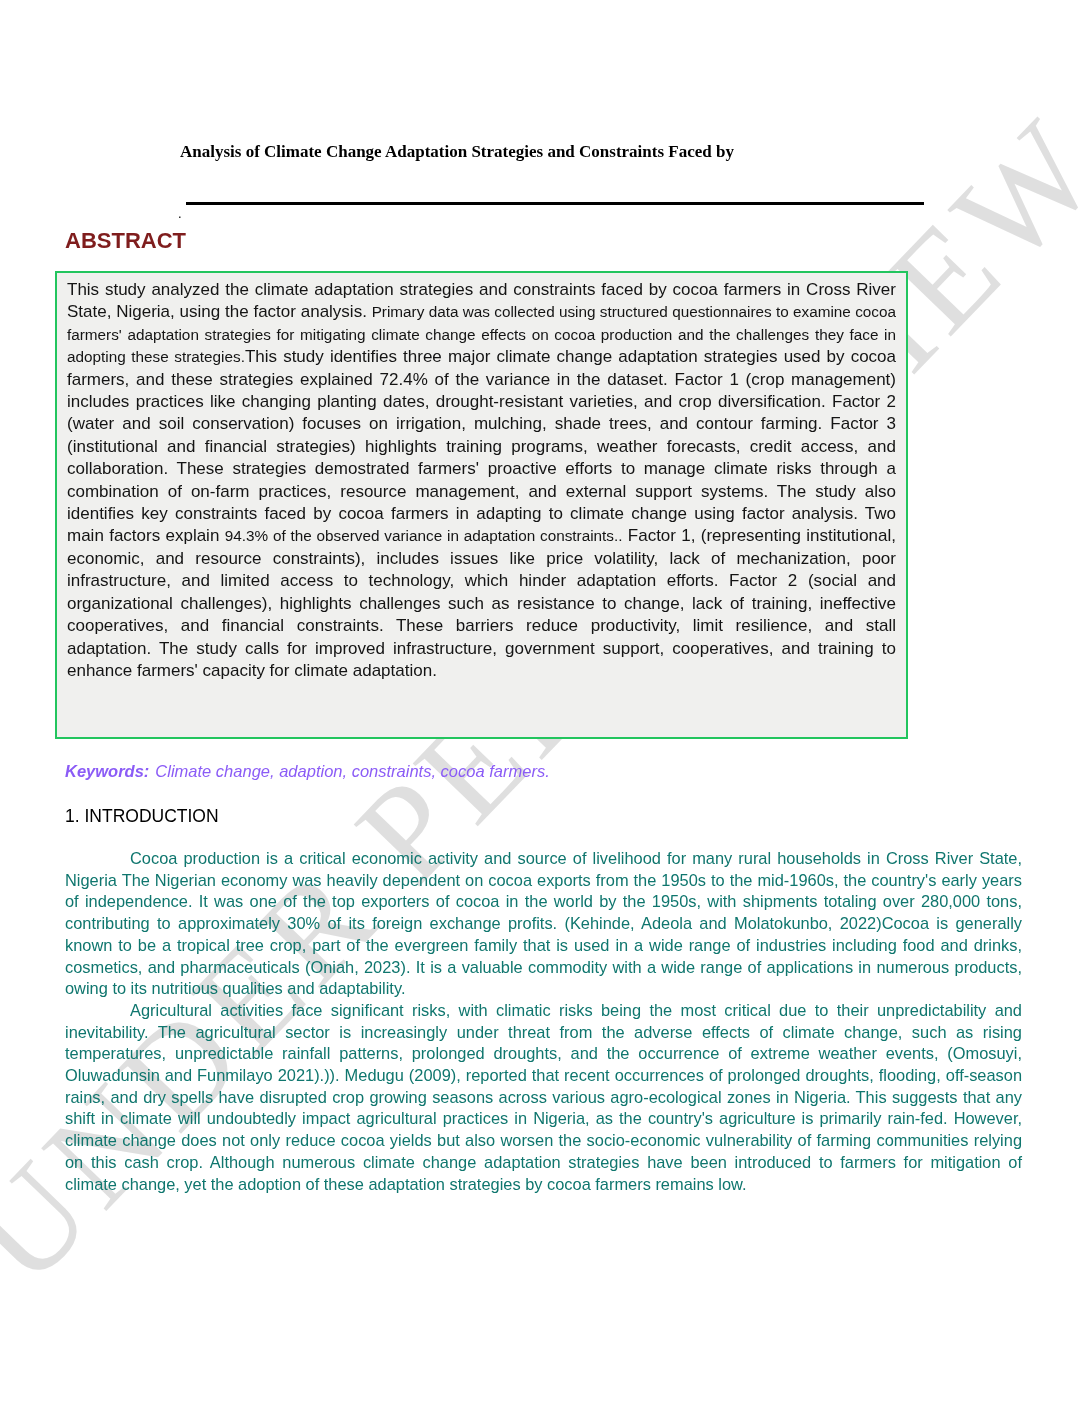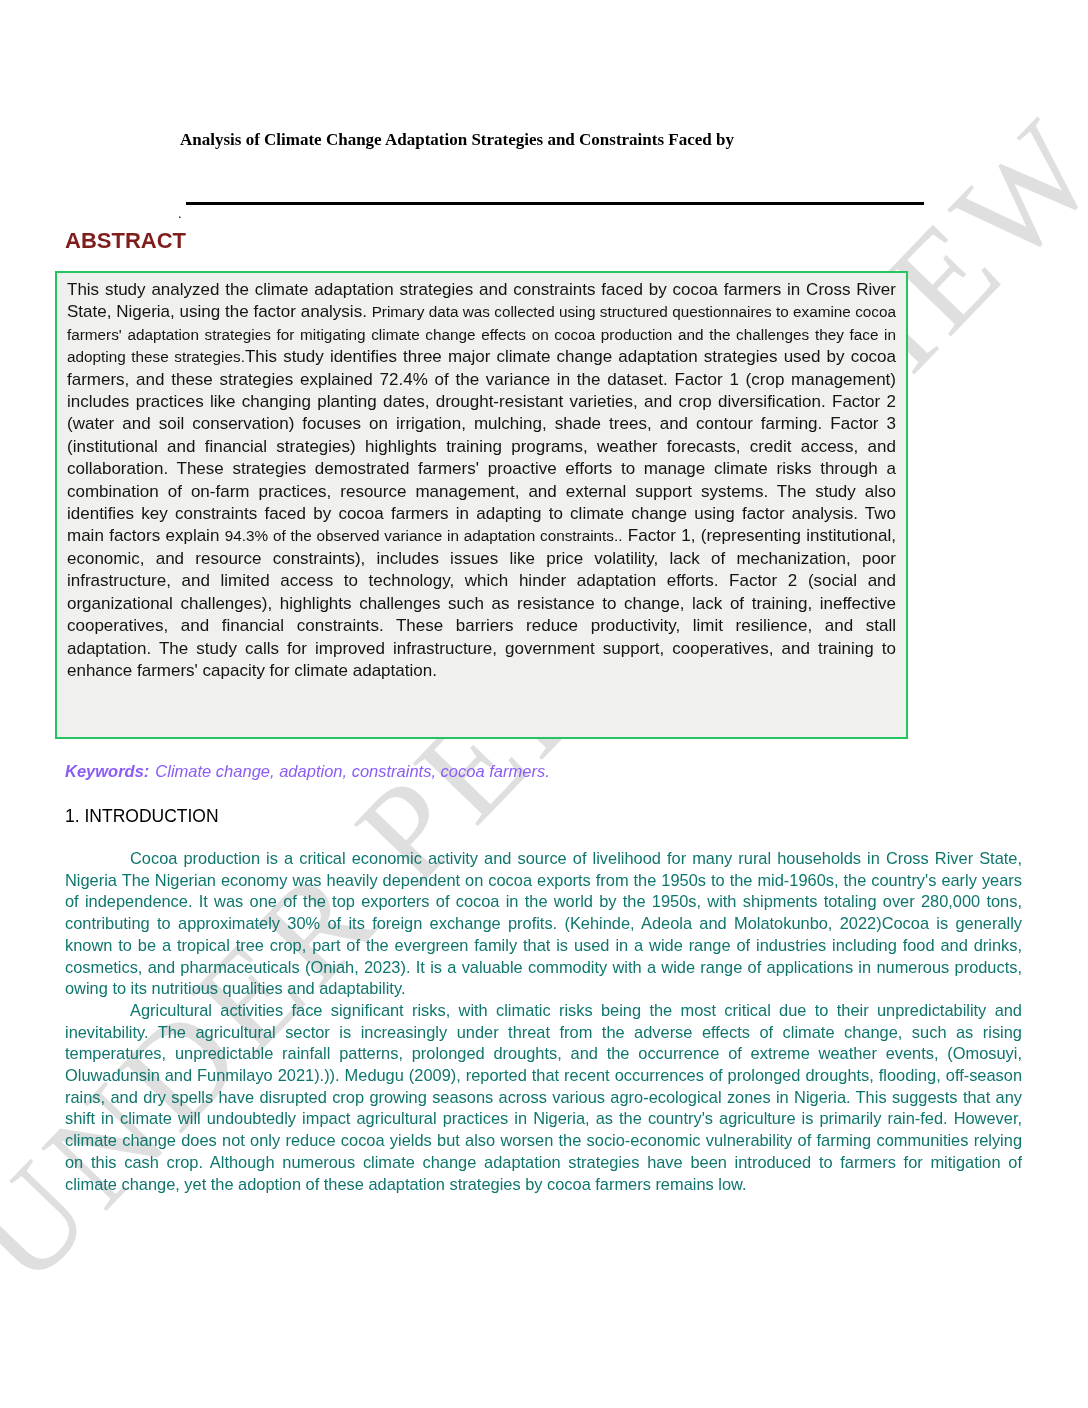--- a/index.html
+++ b/index.html
@@ -23,21 +23,21 @@
     font-weight: normal;
     letter-spacing: 8px;
     white-space: nowrap;
     color: rgba(140, 140, 140, 0.28);
     pointer-events: none;
     z-index: 1;
   }
   .content { position: relative; z-index: 2; }
   .title-block {
     position: absolute;
-    top: 128px;
+    top: 140px;
     left: 180px;
     font-family: "Liberation Serif", serif;
     font-weight: bold;
     font-size: 17px;
     line-height: 23px;
     color: #000;
   }
   .title-line2 { margin-left: 64px; }
   .rule {
     position: absolute;

